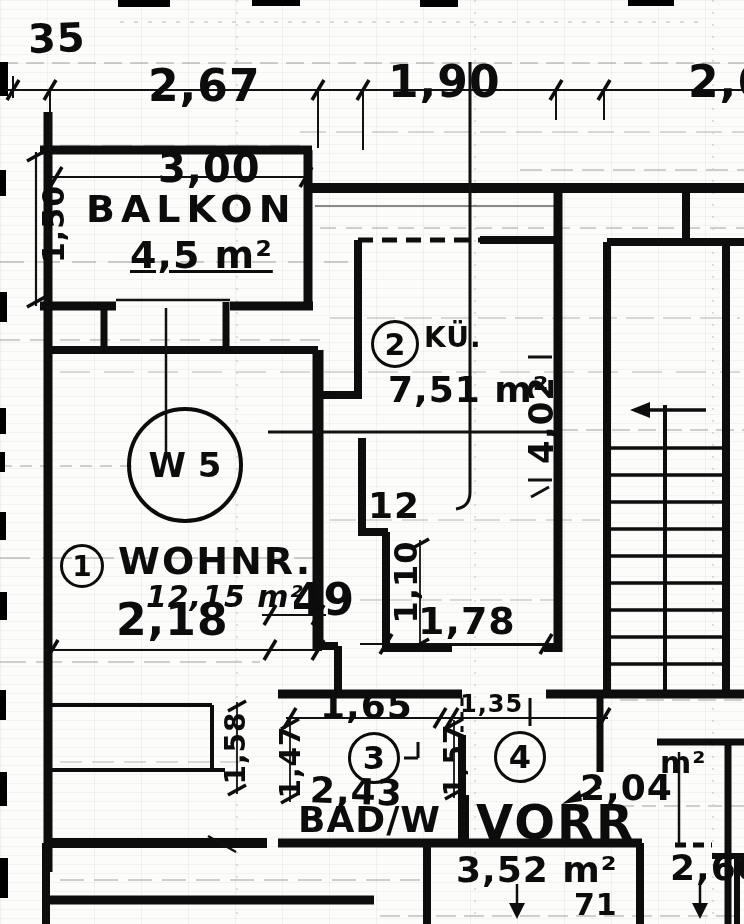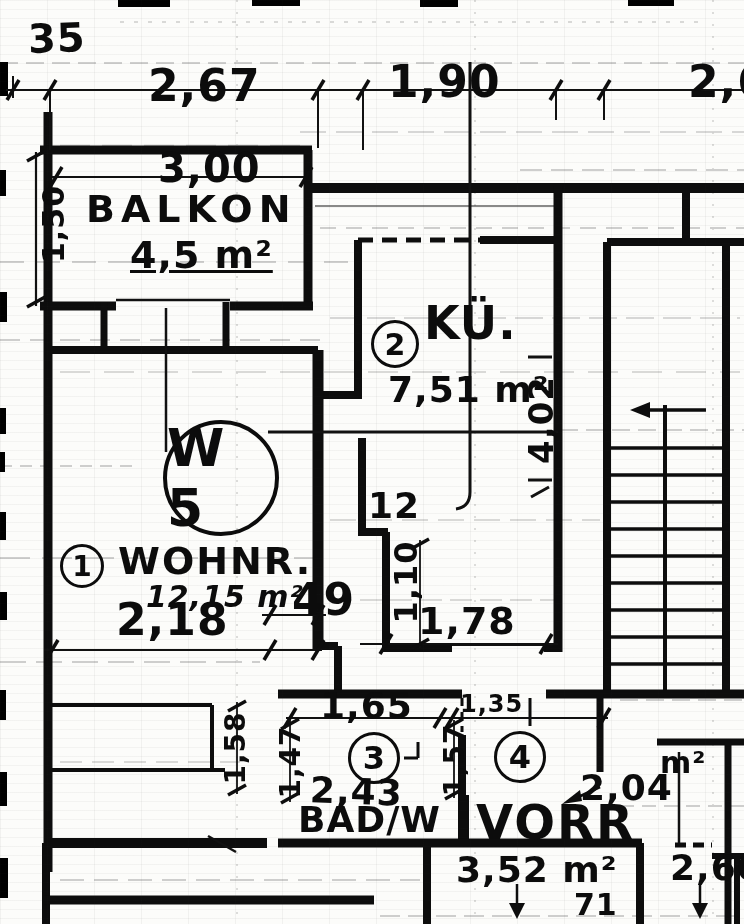--- a/index.html
+++ b/index.html
@@ -231,28 +231,28 @@
   <span class="lbl tilt1" style="left:28px;top:18px;font-size:40px;">35</span>
   <span class="lbl" style="left:148px;top:64px;font-size:44px;">2,67</span>
   <span class="lbl" style="left:388px;top:60px;font-size:44px;">1,90</span>
   <span class="lbl" style="left:688px;top:60px;font-size:44px;">2,60</span>
   <span class="lbl" style="left:158px;top:148px;font-size:40px;">3,00</span>
 
   <span class="lbl" style="left:86px;top:190px;font-size:38px;letter-spacing:6px;">BALKON</span>
   <span class="lbl" style="left:130px;top:236px;font-size:38px;text-decoration:underline;">4,5 m²</span>
   <span class="lbl vert" style="left:54px;top:224px;font-size:30px;">1,50</span>
 
-  <div class="circle" style="left:127px;top:420px;width:116px;height:116px;font-size:52px;margin-left:36px;">
+  <div class="circle" style="left:127px;top:407px;width:116px;height:116px;font-size:34px;">
     <span>W 5</span>
   </div>
 
   <div class="circle" style="left:371px;top:320px;width:48px;height:48px;font-size:30px;border-width:3.5px;">
     <span>2</span>
   </div>
-  <span class="lbl" style="left:424px;top:300px;font-size:46px;">KÜ.</span>
+  <span class="lbl" style="left:424px;top:324px;font-size:28px;">KÜ.</span>
   <span class="lbl" style="left:388px;top:372px;font-size:36px;">7,51 m²</span>
   <span class="lbl vert" style="left:541px;top:420px;font-size:34px;">4,02</span>
 
   <span class="lbl" style="left:368px;top:488px;font-size:36px;">12</span>
   <span class="lbl vert" style="left:406px;top:582px;font-size:32px;">1,10</span>
   <span class="lbl" style="left:418px;top:602px;font-size:38px;">1,78</span>
 
   <div class="circle" style="left:60px;top:544px;width:44px;height:44px;font-size:28px;border-width:3.5px;">
     <span>1</span>
   </div>

